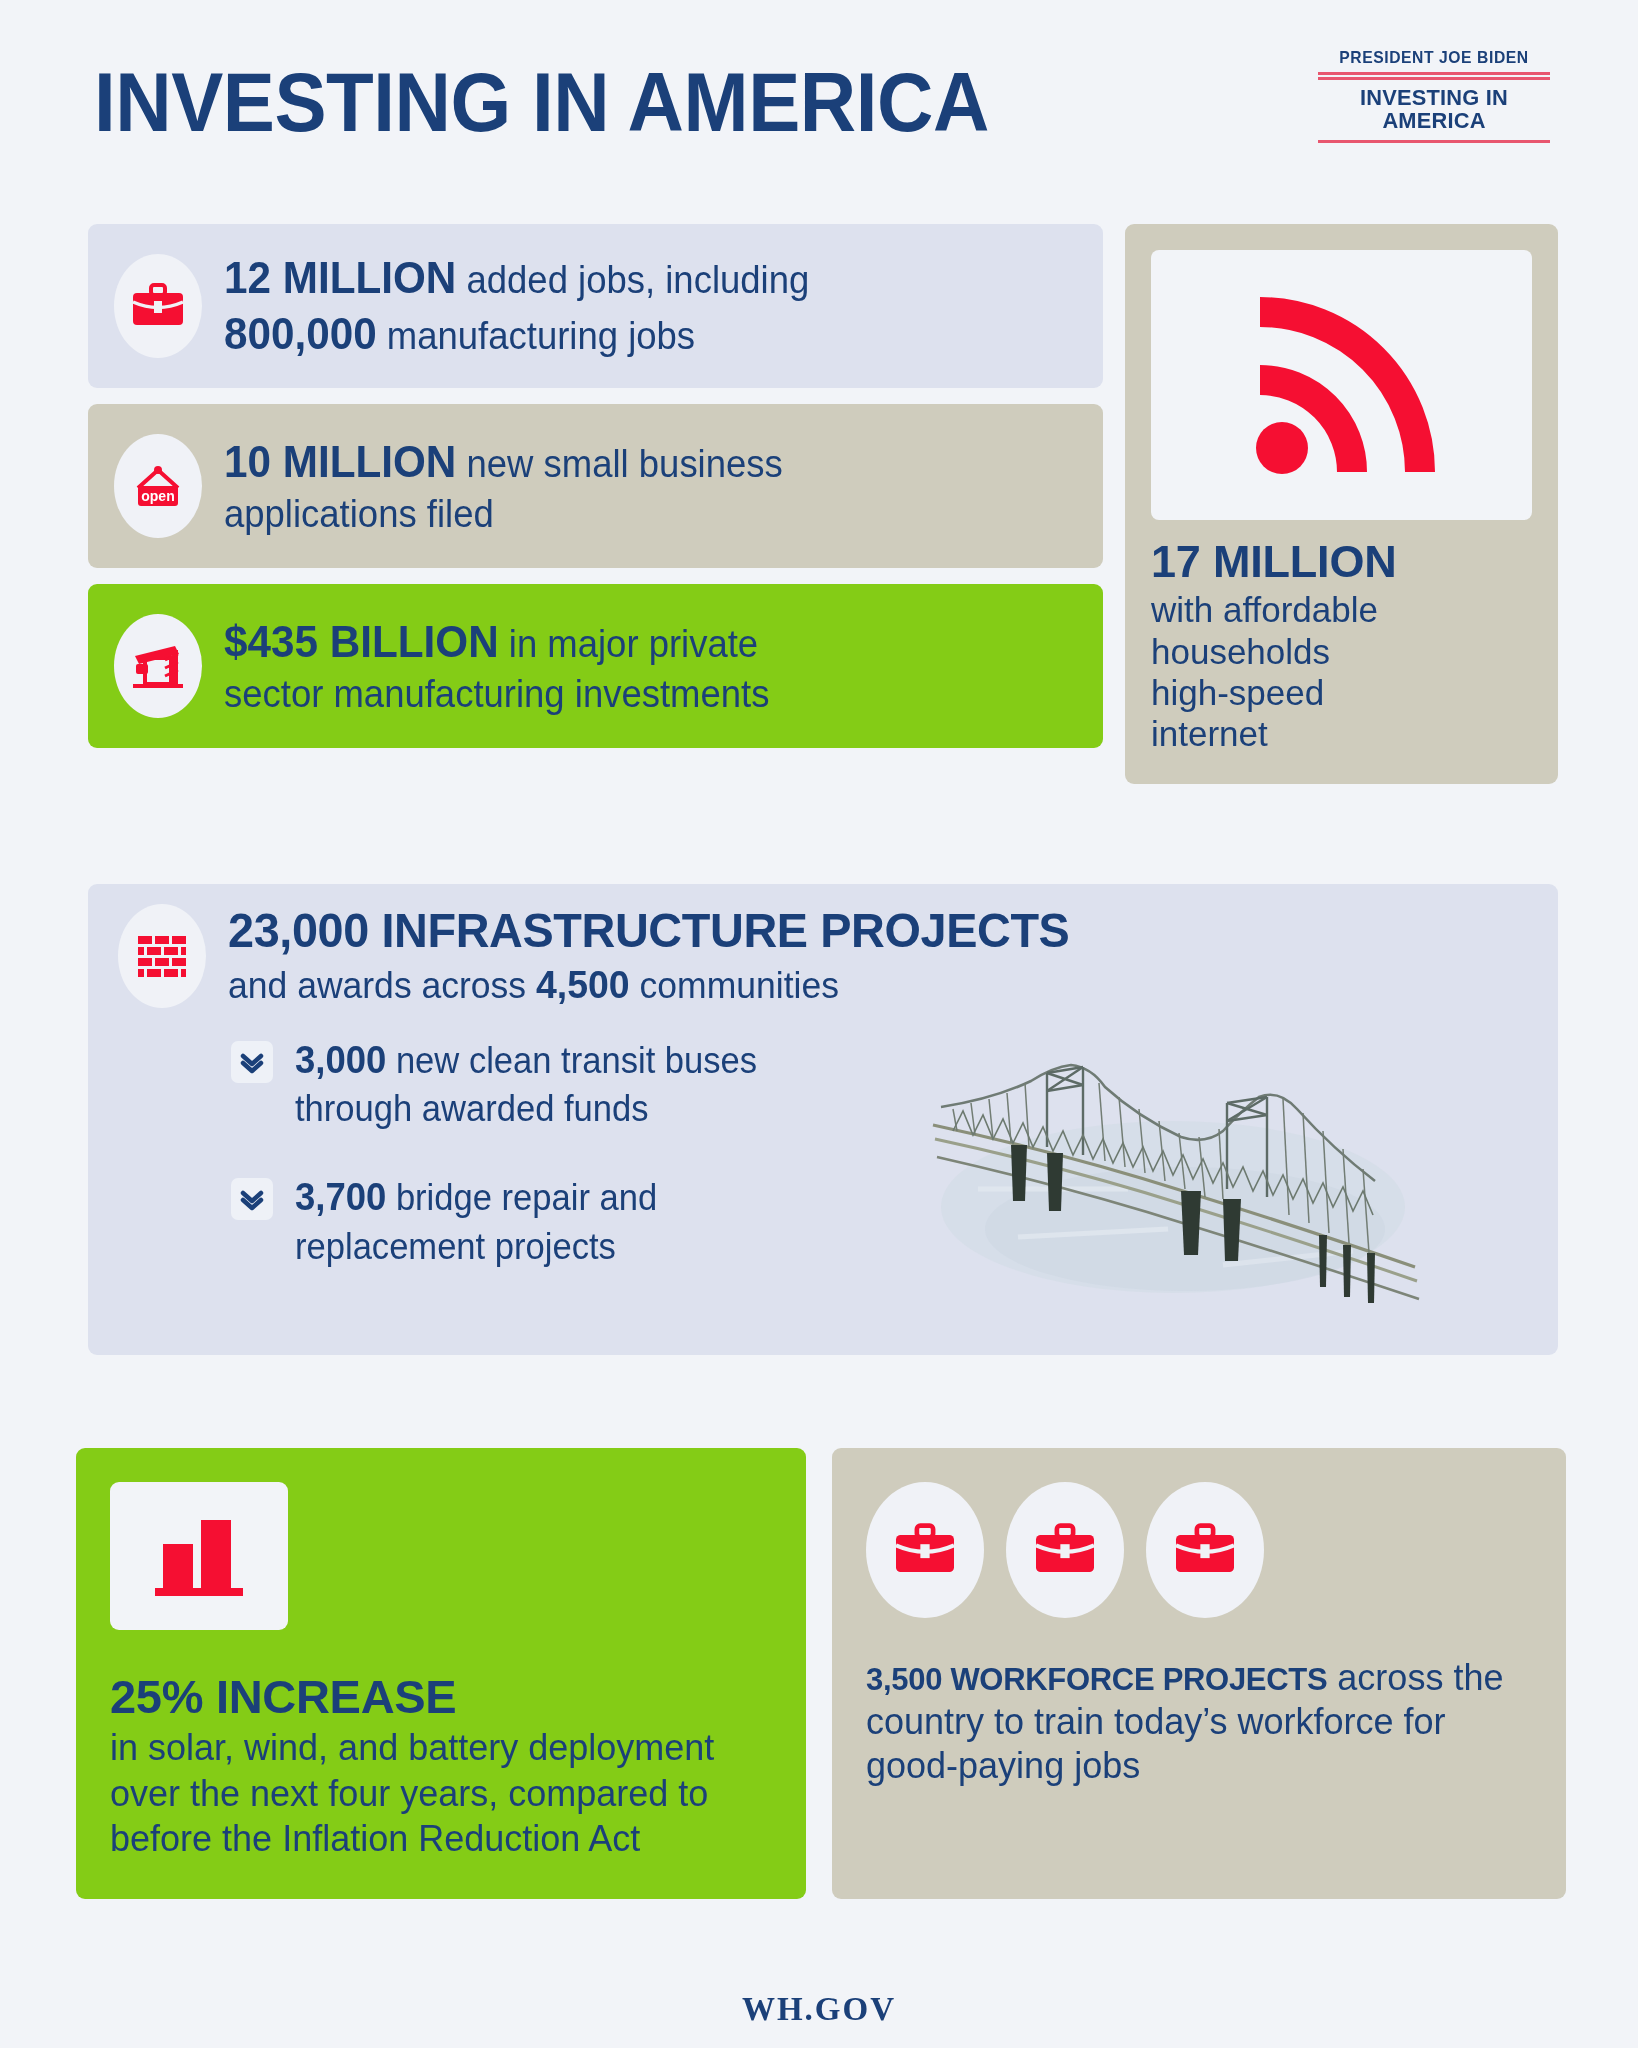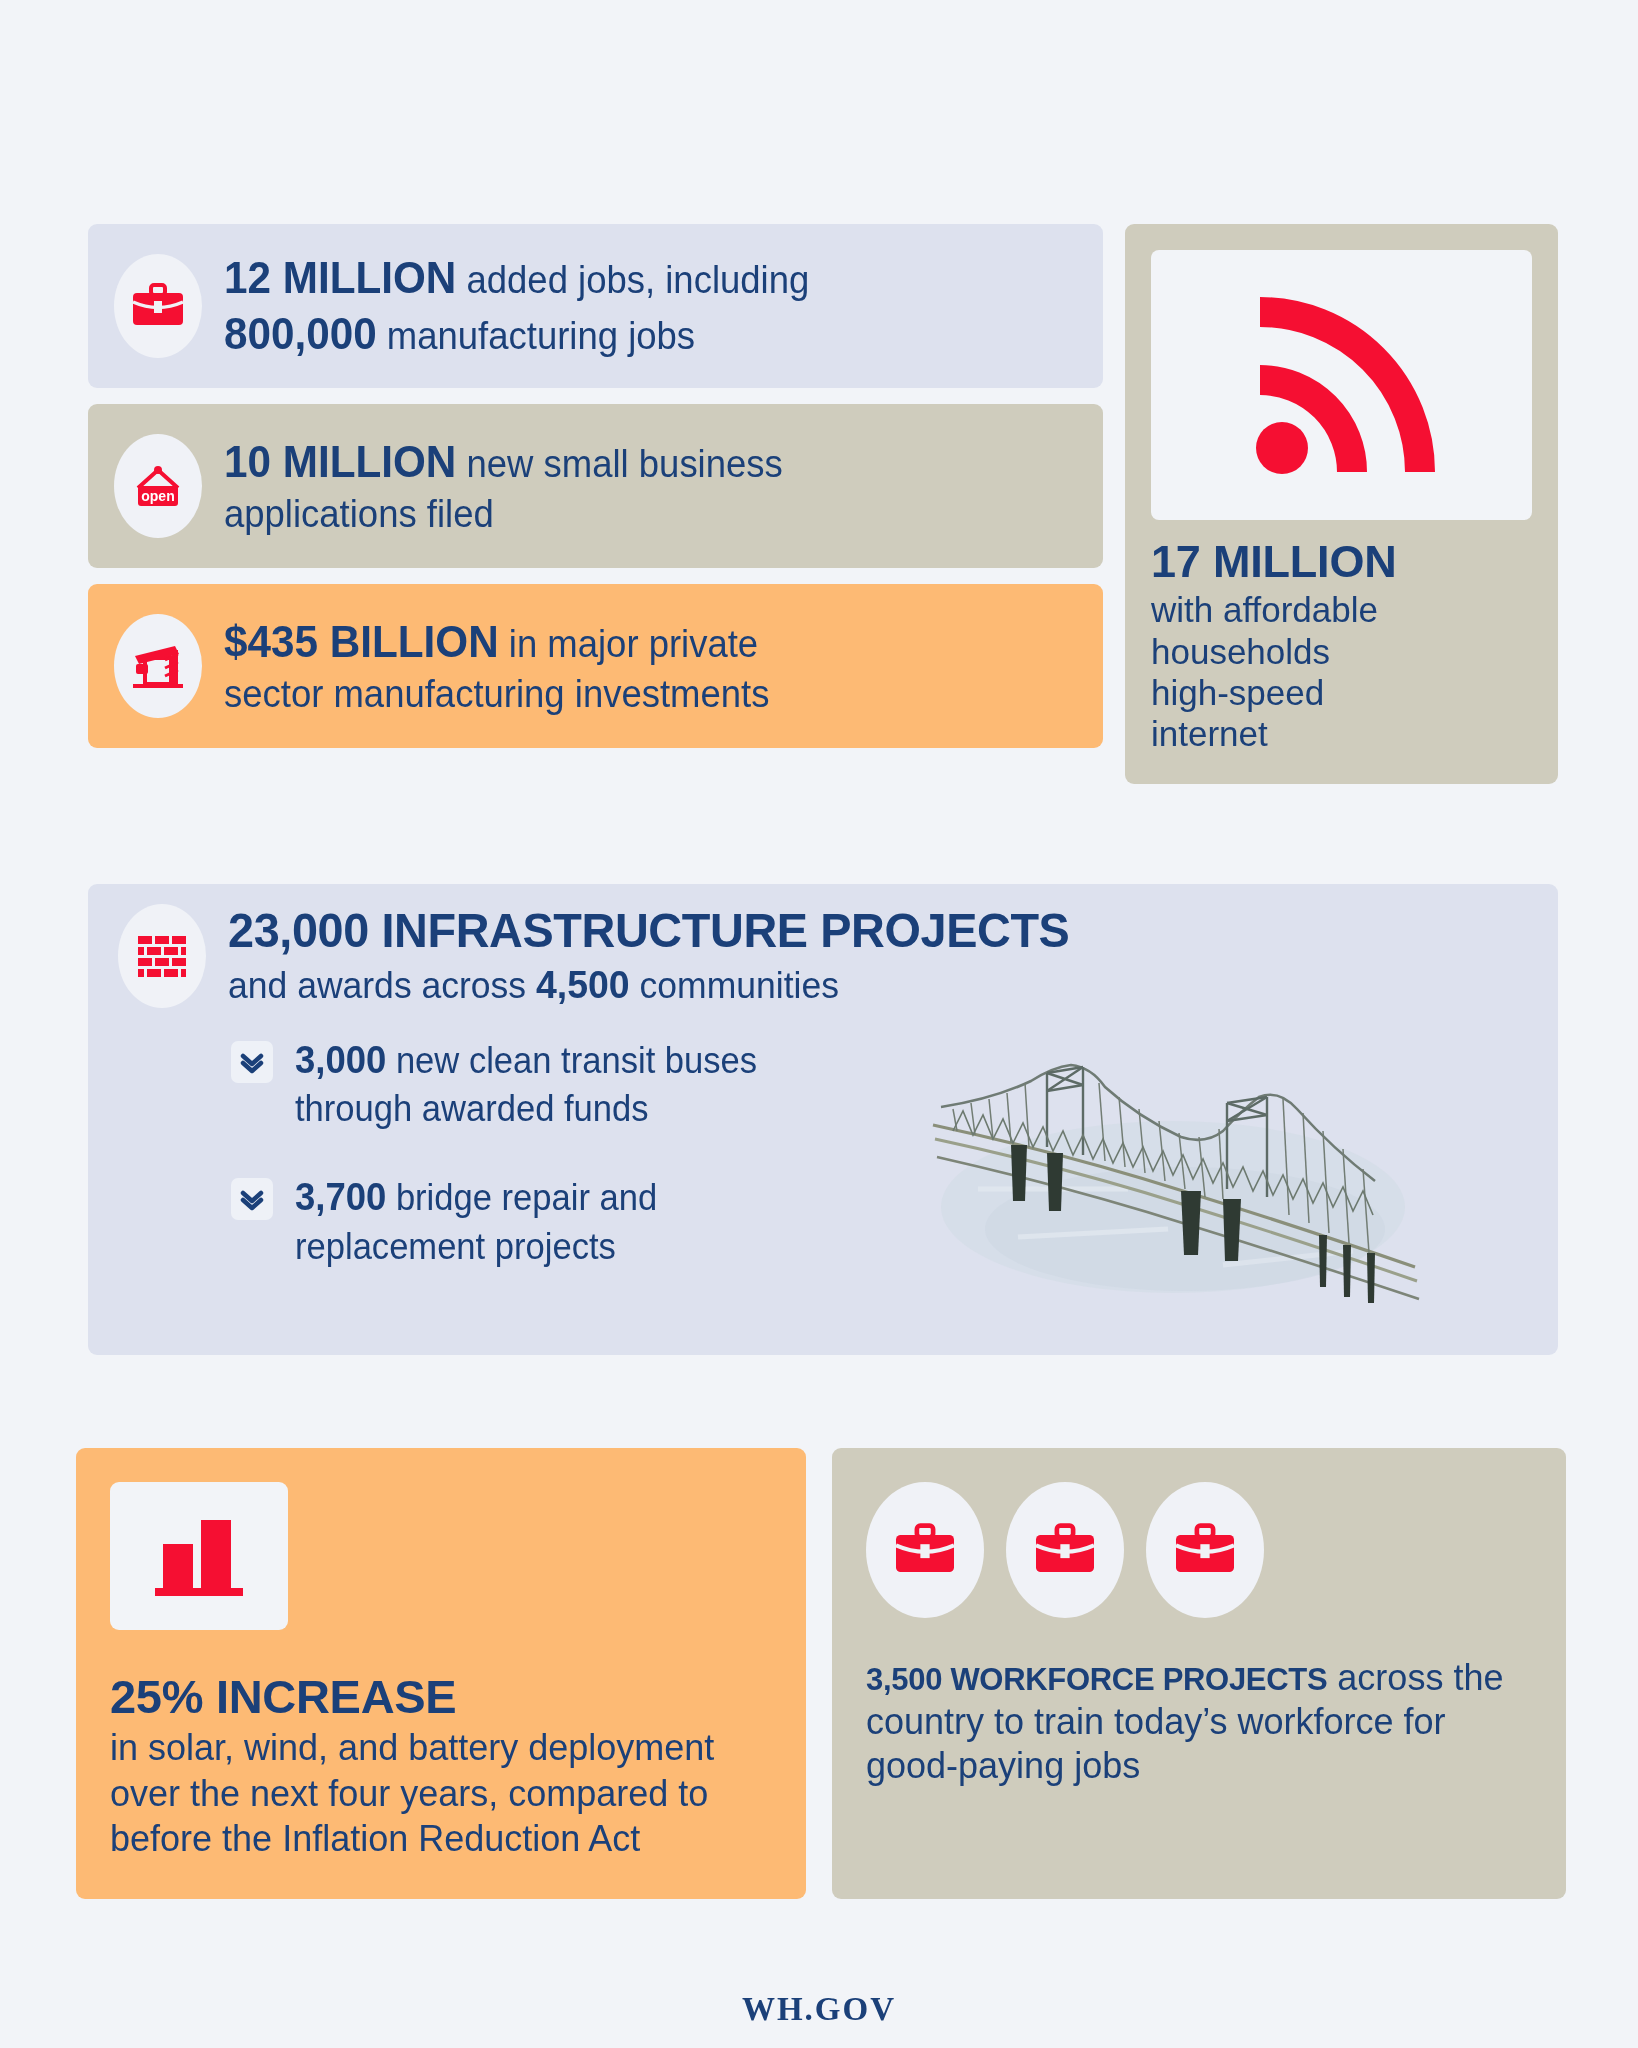--- a/index.html
+++ b/index.html
@@ -58,21 +58,21 @@
     color: #1b4079;
     line-height: 1.06;
     transform: scaleX(0.97);
   }
   .logo-botrule { height: 3px; background: #e8566f; margin-top: 7px; }
 
   
   .card { border-radius: 9px; }
   .bg-lav   { background: #dde1ee; }
   .bg-taupe { background: #cfccbd; }
-  .bg-steel { background: #fdba74; }
+  .bg-steel { background: #84cc16; }
 
   
   .top-grid {
     position: absolute;
     left: 88px; top: 224px;
     width: 1470px;
     display: flex;
     gap: 22px;
   }
   .top-left { width: 1015px; display: flex; flex-direction: column; gap: 16px; }
@@ -260,20 +260,35 @@
     font-size: 33px;
     letter-spacing: 2px;
     color: #1b4079;
   }
 </style>
 </head>
 <body>
 
 <div class="page">
 
+  <div class="header">
+    <div class="main-title">INVESTING IN AMERICA</div>
+    <div class="logo">
+      <div class="logo-top">PRESIDENT JOE BIDEN</div>
+      <div class="logo-rules">
+        <div class="r1"></div>
+          <div class="r2"></div>
+      </div>
+      <div class="logo-bottom">
+        <div>INVESTING IN</div>
+        <div>AMERICA</div>
+      </div>
+      <div class="logo-botrule"></div>
+    </div>
+  </div>
 
   <div class="top-grid">
 
     <div class="top-left">
 
       <div class="card bg-lav stat-row">
         <div class="icon-ell">
           <svg width="56" height="50" viewBox="0 0 56 50">
             <rect x="21" y="4" width="14" height="10" rx="3" fill="none" stroke="#f50f32" stroke-width="4"></rect>
             <rect x="3" y="12" width="50" height="32" rx="4" fill="#f50f32"></rect>

